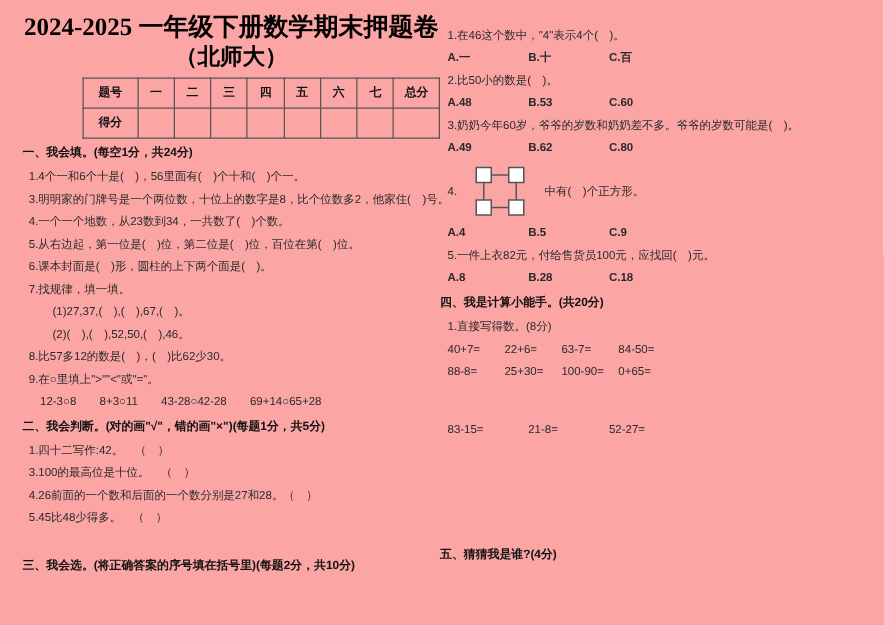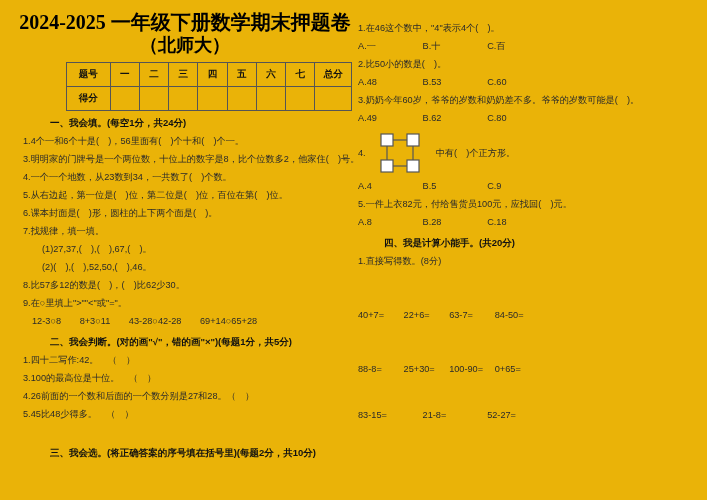--- a/index.html
+++ b/index.html
@@ -1,55 +1,55 @@
 <!DOCTYPE html>
 <html><head>
 <meta charset="utf-8">
 <style>
   html,body{margin:0;padding:0;background:#ffffff;}
-  .page{position:relative;width:707px;height:500px;background:#eab308;overflow:hidden;
+  .page{position:relative;width:707px;height:500px;background:#fca5a5;overflow:hidden;
         font-family:"Liberation Sans","DejaVu Sans",sans-serif;color:#222222;}
   .col{position:absolute;top:0;}
   .col-left{left:18px;width:334px;}
   .col-right{left:352px;width:350px;}
 
   .title1{margin-top:10px;text-align:center;font-family:"Liberation Serif","DejaVu Serif",serif;
           font-weight:bold;font-size:20px;line-height:24px;color:#000;white-space:nowrap;}
   .title2{text-align:center;font-family:"Liberation Serif","DejaVu Serif",serif;
           font-weight:bold;font-size:18px;line-height:22px;color:#000;}
 
   table.score{border-collapse:collapse;margin:6px 0 0 48px;table-layout:fixed;}
   table.score td{border:1px solid #555;height:15px;text-align:center;
                  font-size:9.5px;font-weight:bold;color:#111;padding:4px 2px;}
   td.c-label{width:42px;}
   td.c-num{width:26px;}
   td.c-total{width:34px;}
 
-  .sec{font-size:9.5px;font-weight:bold;color:#111;margin-top:8px;line-height:13px;white-space:nowrap;margin-left:32px;}
+  .sec{font-size:9.5px;font-weight:bold;color:#111;margin-top:8px;line-height:13px;white-space:nowrap;}
   .sec-first{margin-top:5px;}
   .q{font-size:9.2px;line-height:12px;margin-top:6px;margin-left:5px;white-space:nowrap;color:#2a2a2a;}
   .q.sub{margin-left:24px;}
   .sec3-left{margin-top:26px;}
 
   .cmp-row{margin-left:14px;}
   .cmp-row span{margin-right:16px;text-align:center;}
 
   .col-right{padding-top:16px;box-sizing:border-box;}
   .col-right .q{margin-left:6px;}
-  .opts{margin-left:26px;}
+  .opts{margin-left:26px;font-weight:bold;}
   .opts span{display:inline-block;width:62px;}
 
   .figrow{display:flex;align-items:center;margin-top:6px;margin-left:6px;
           font-size:9.2px;color:#2a2a2a;}
   .figrow .figlabel{margin-right:8px;}
   .figrow svg{margin-right:10px;}
 
   .calc{margin-left:29px;}
   .calc span{display:inline-block;}
-  .calc4 span{width:43px;margin-top:36px;}
+  .calc4 span{width:43px;}
   .calc3 span{width:62px;}
   .vgap{margin-top:34px;}
   .sec5{margin-top:88px;}
 </style>
 </head>
 <body>
 
 <div class="page">
 
   <div class="col col-left">
@@ -171,14 +171,15 @@
       <span>25+30=</span>
       <span>100-90=</span>
       <span>0+65=</span>
     </div>
     <div class="q calc calc3 vgap">
       <span>83-15=</span>
       <span>21-8=</span>
       <span>52-27=</span>
     </div>
 
+    <div class="sec sec5">五、猜猜我是谁?(4分)</div>
   </div>
 </div>
 
 </body></html>

